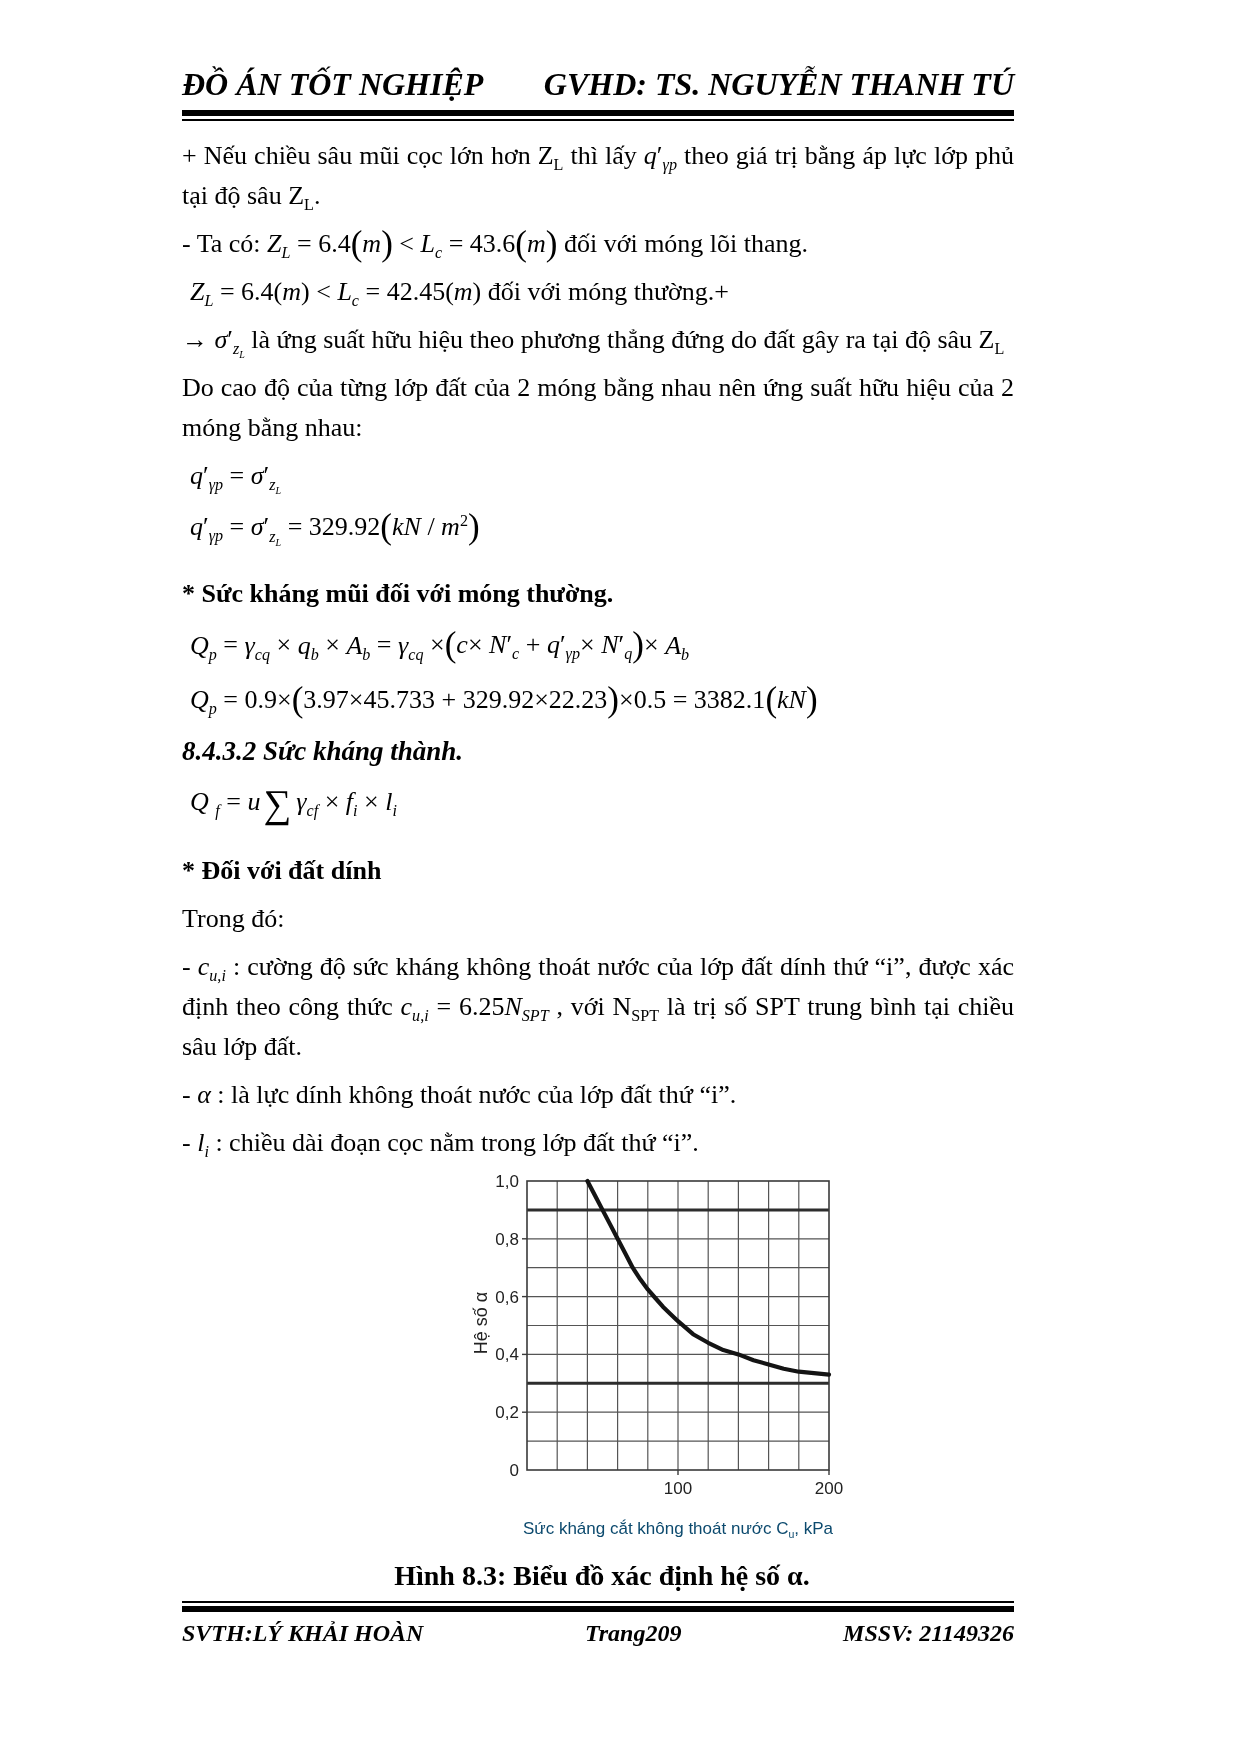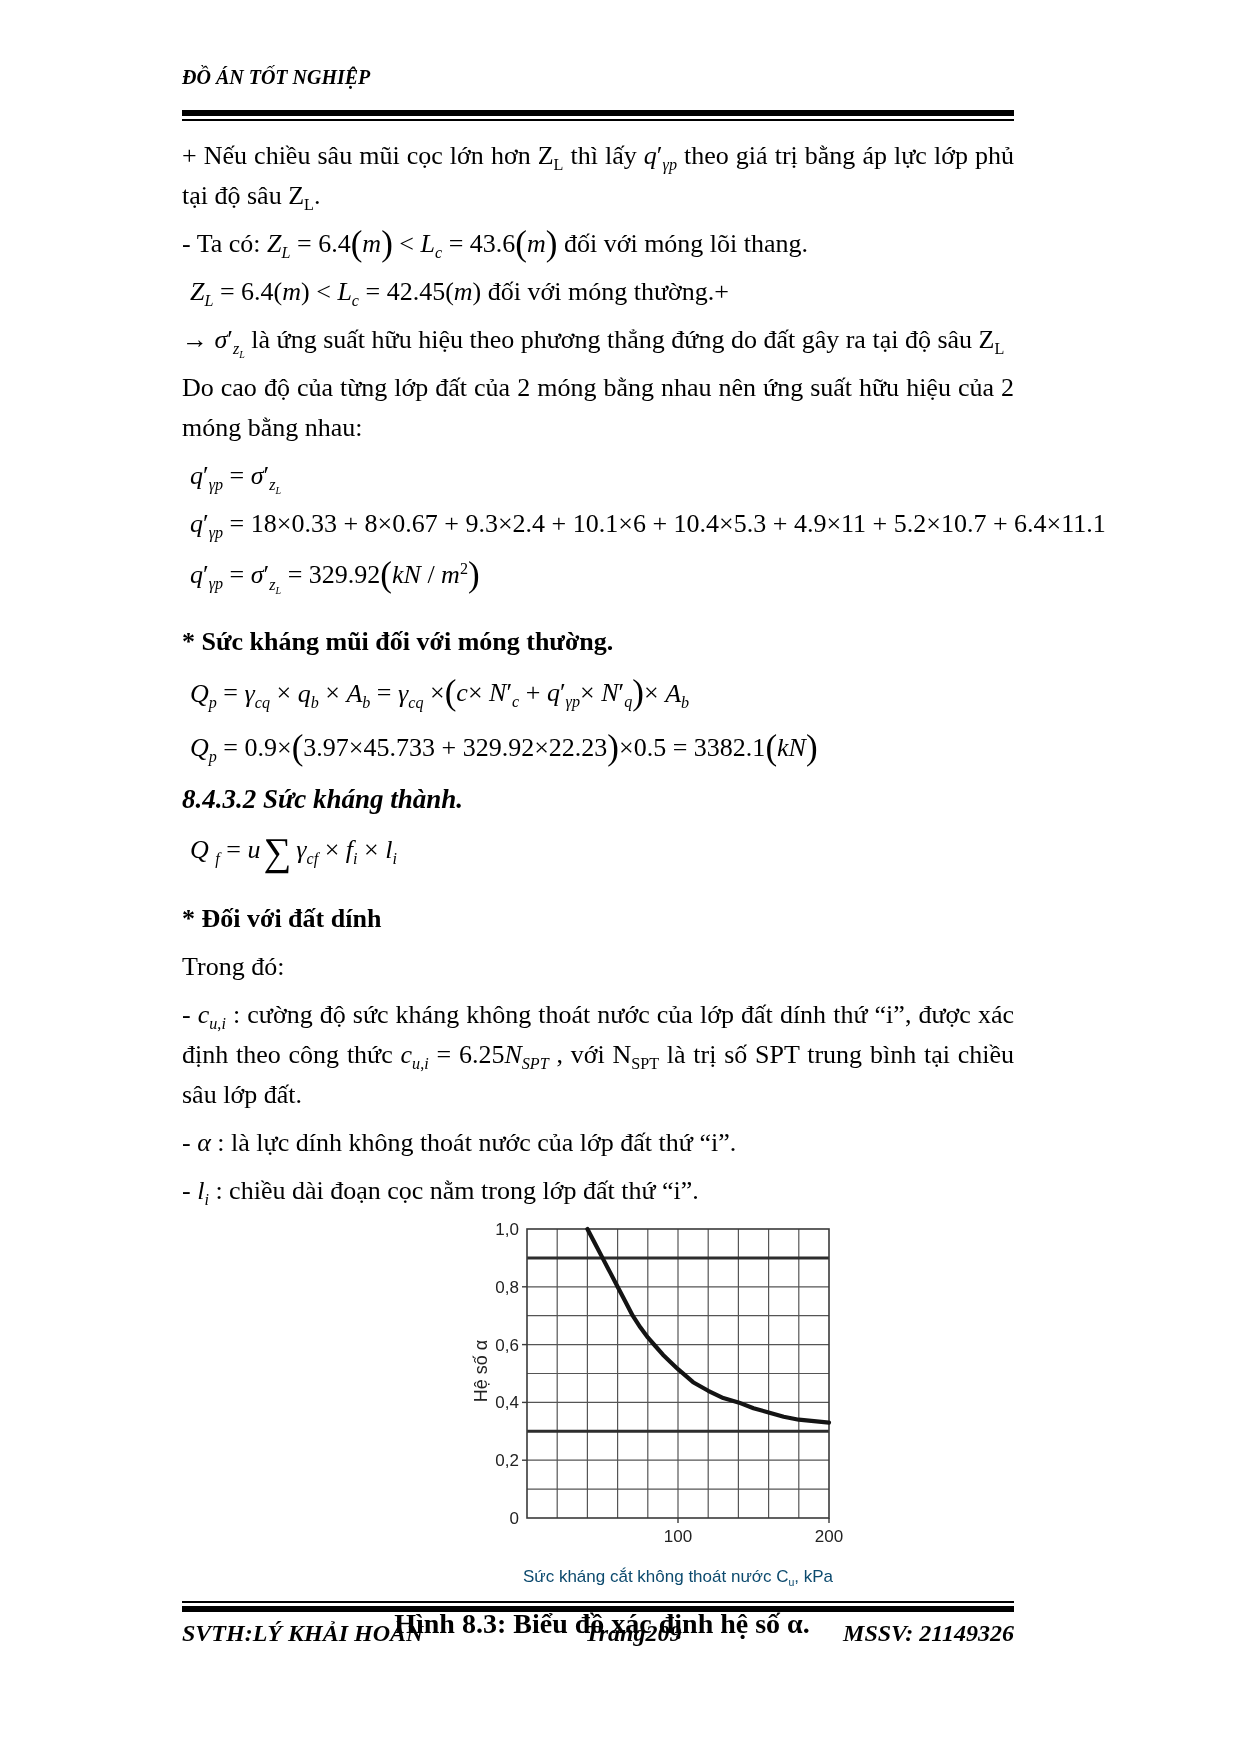--- a/index.html
+++ b/index.html
@@ -10,21 +10,21 @@
     margin:0 auto;
     background:#ffffff;
     color:#000;
     font-family:"Liberation Serif","DejaVu Serif",serif;
     overflow:hidden;
   }
   
   .hdr {
     position:absolute; top:66px; left:182px; right:226px;
     display:flex; justify-content:space-between; align-items:baseline;
-    font-weight:bold; font-style:italic; font-size:20px;
+    font-weight:bold; font-style:italic; font-size:32px;
   }
   .hdr-rule { position:absolute; top:110px; left:182px; right:226px; }
   .hdr-rule .thick { height:6px; background:#000; }
   .hdr-rule .thin  { height:2px; background:#000; margin-top:3px; }
   
   .ftr-rule { position:absolute; top:1601px; left:182px; right:226px; }
   .ftr-rule .thin  { height:2px; background:#000; }
   .ftr-rule .thick { height:6px; background:#000; margin-top:3px; }
   .ftr {
     position:absolute; top:1620px; left:182px; right:226px;
@@ -69,34 +69,34 @@
     font-weight:bold; font-size:28px; line-height:36px;
   }
 </style>
 </head>
 <body>
 
 <div class="page">
 
   <div class="hdr">
     <span>ĐỒ ÁN TỐT NGHIỆP</span>
+    <span>GVHD: TS. NGUYỄN THANH TÚ</span>
   </div>
   <div class="hdr-rule">
     <div class="thick"></div>
     <div class="thin"></div>
   </div>
 
   <div class="content">
     <p>+ Nếu chiều sâu mũi cọc lớn hơn Z<sub>L</sub> thì lấy <i>q</i>′<sub><i>γp</i></sub> theo giá trị bằng áp lực lớp phủ tại độ sâu Z<sub>L</sub>.</p>
     <p>- Ta có: <i>Z<sub>L</sub></i> = 6.4<span class="bp">(</span><i>m</i><span class="bp">)</span> &lt; <i>L<sub>c</sub></i> = 43.6<span class="bp">(</span><i>m</i><span class="bp">)</span> đối với móng lõi thang.</p>
     <p class="eq"><i>Z<sub>L</sub></i> = 6.4(<i>m</i>) &lt; <i>L<sub>c</sub></i> = 42.45(<i>m</i>) đối với móng thường.+</p>
     <p>→ <i>σ</i>′<sub><i>z<sub>L</sub></i></sub> là ứng suất hữu hiệu theo phương thẳng đứng do đất gây ra tại độ sâu Z<sub>L</sub></p>
     <p>Do cao độ của từng lớp đất của 2 móng bằng nhau nên ứng suất hữu hiệu của 2 móng bằng nhau:</p>
     <p class="eq"><i>q</i>′<sub><i>γp</i></sub> = <i>σ</i>′<sub><i>z<sub>L</sub></i></sub></p>
-    <p class="eq"><i>q</i>′<sub><i>γp</i></sub> = 18×0.33 + 8×0.67 + 9.3×2.4 + 10.1×6 + 10.4×5.3 + 4.9×11 + 5.2×10.7 + 6.4×11.1</p>
     <p class="eq eq-tall"><i>q</i>′<sub><i>γp</i></sub> = <i>σ</i>′<sub><i>z<sub>L</sub></i></sub> = 329.92<span class="bp">(</span><i>kN</i> / <i>m</i><sup>2</sup><span class="bp">)</span></p>
     <p class="h-bold">* Sức kháng mũi đối với móng thường.</p>
     <p class="eq eq-tall"><i>Q<sub>p</sub></i> = <i>γ<sub>cq</sub></i> × <i>q<sub>b</sub></i> × <i>A<sub>b</sub></i> = <i>γ<sub>cq</sub></i> ×<span class="bp">(</span><i>c</i>× <i>N</i>′<sub><i>c</i></sub> + <i>q</i>′<sub><i>γp</i></sub>× <i>N</i>′<sub><i>q</i></sub><span class="bp">)</span>× <i>A<sub>b</sub></i></p>
     <p class="eq eq-tall"><i>Q<sub>p</sub></i> = 0.9×<span class="bp">(</span>3.97×45.733 + 329.92×22.23<span class="bp">)</span>×0.5 = 3382.1<span class="bp">(</span><i>kN</i><span class="bp">)</span></p>
     <p class="h-bolditalic">8.4.3.2 Sức kháng thành.</p>
     <p class="eq eq-tall"><i>Q</i> <sub><i>f</i></sub> = <i>u</i><span class="sum">∑</span><i>γ<sub>cf</sub></i> × <i>f<sub>i</sub></i> × <i>l<sub>i</sub></i></p>
     <p class="h-bold">* Đối với đất dính</p>
     <p>Trong đó:</p>
     <p>- <i>c</i><sub><i>u</i>,<i>i</i></sub> : cường độ sức kháng không thoát nước của lớp đất dính thứ “i”, được xác định theo công thức <i>c</i><sub><i>u</i>,<i>i</i></sub> = 6.25<i>N</i><sub><i>SPT</i></sub> , với N<sub>SPT</sub> là trị số SPT trung bình tại chiều sâu lớp đất.</p>
     <p>- <i>α</i> : là lực dính không thoát nước của lớp đất thứ “i”.</p>

